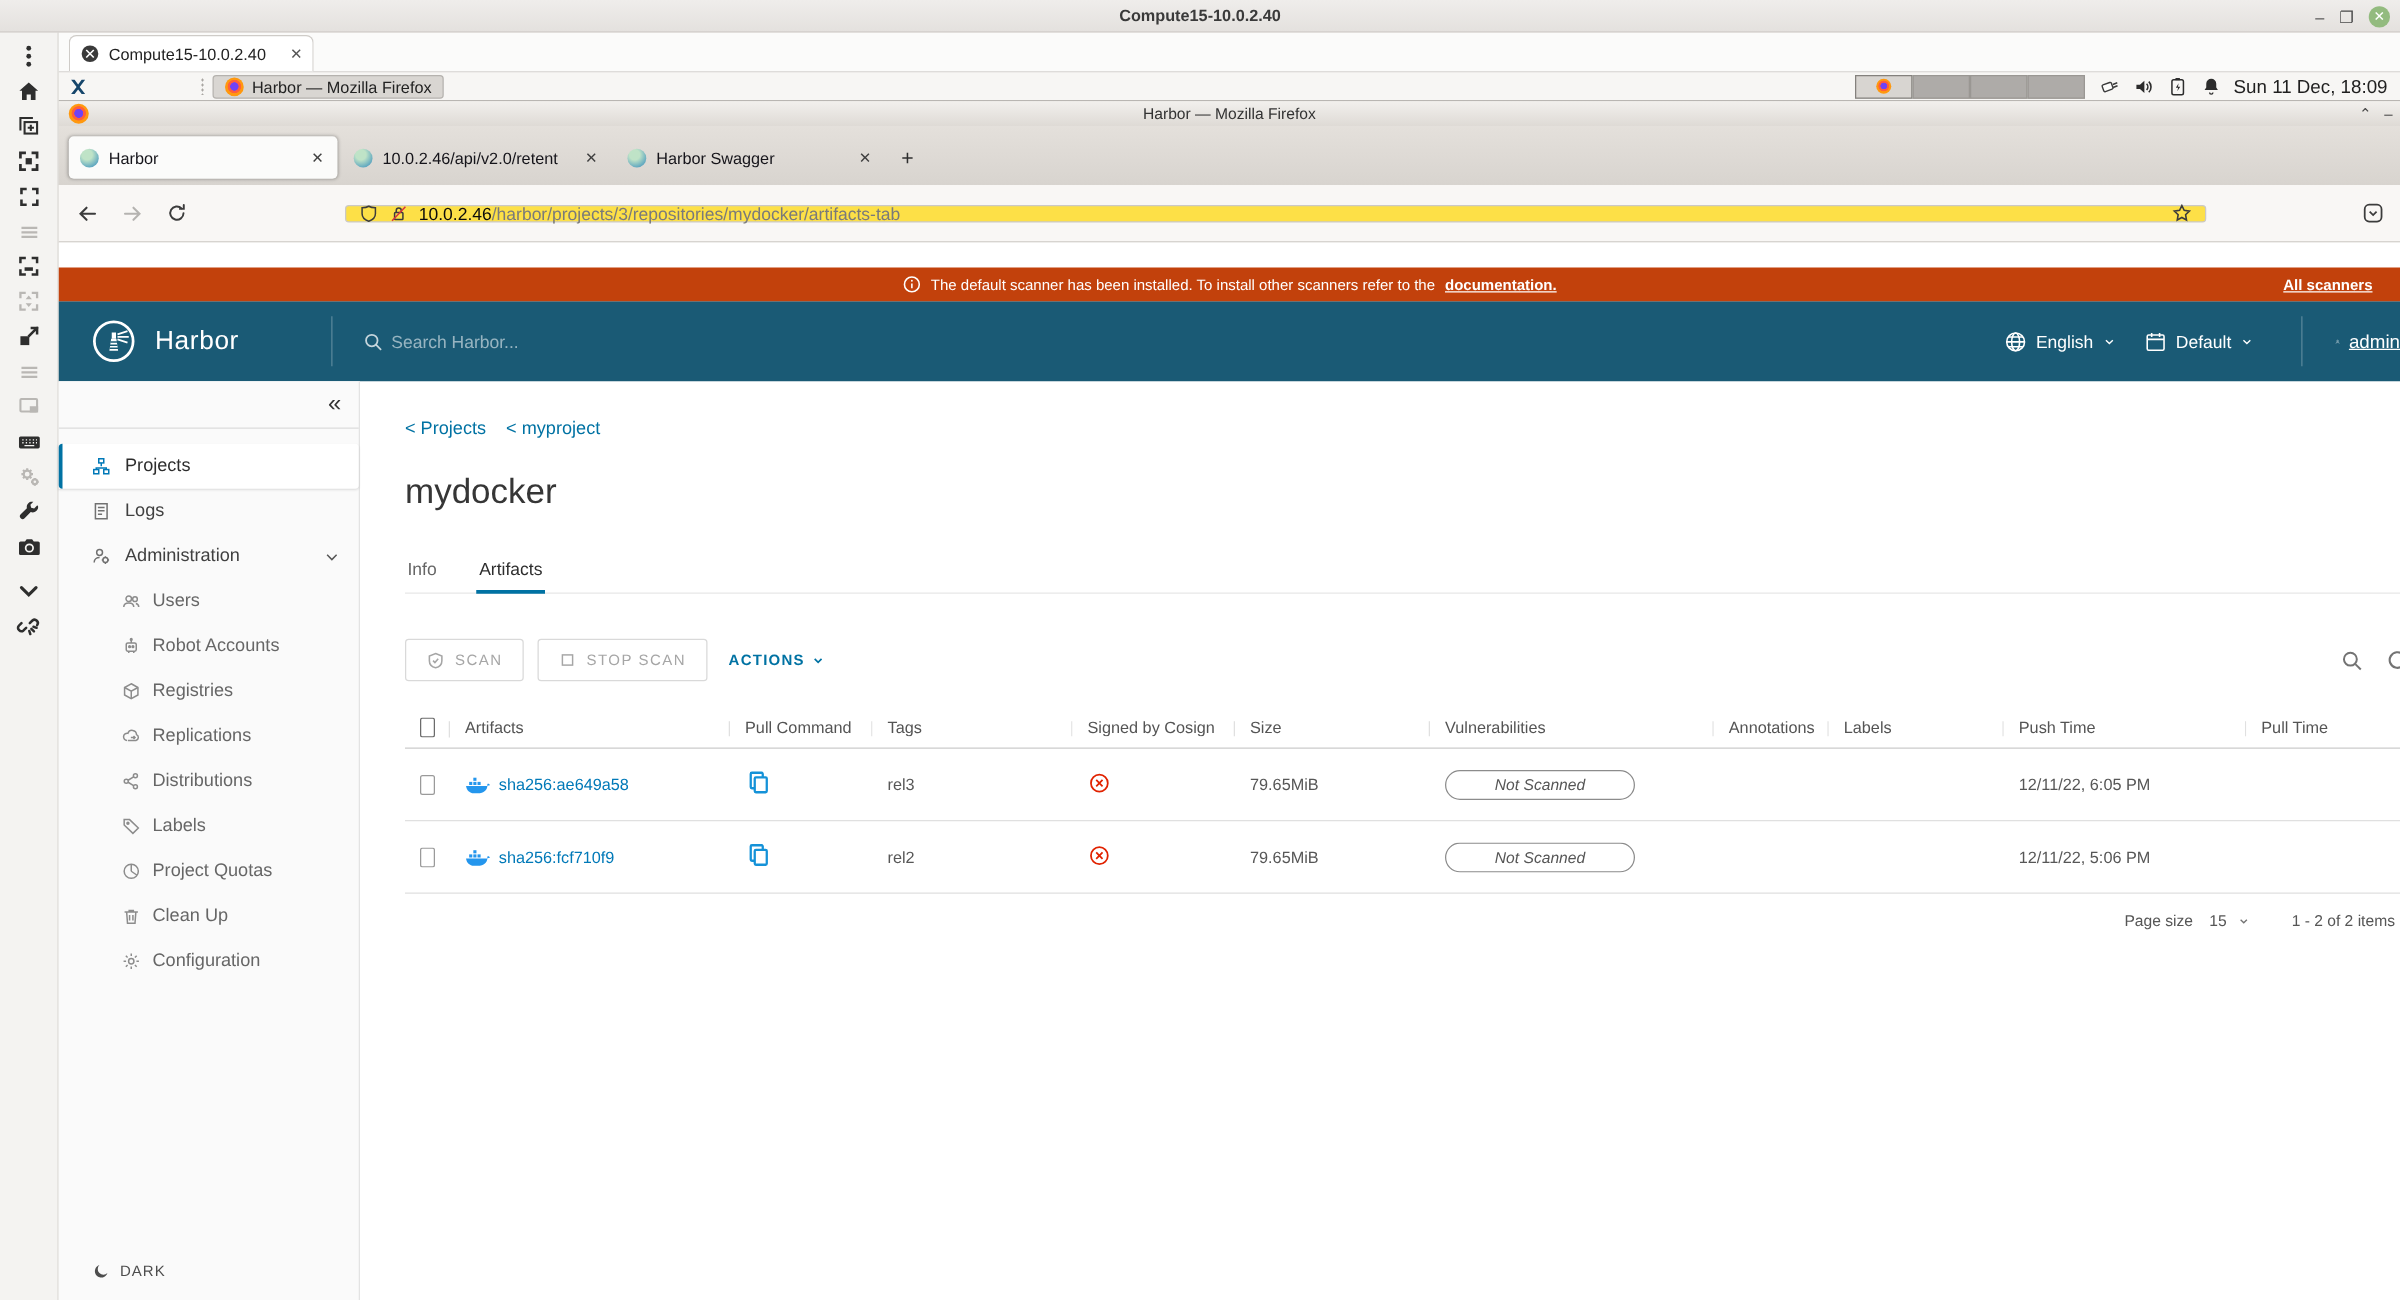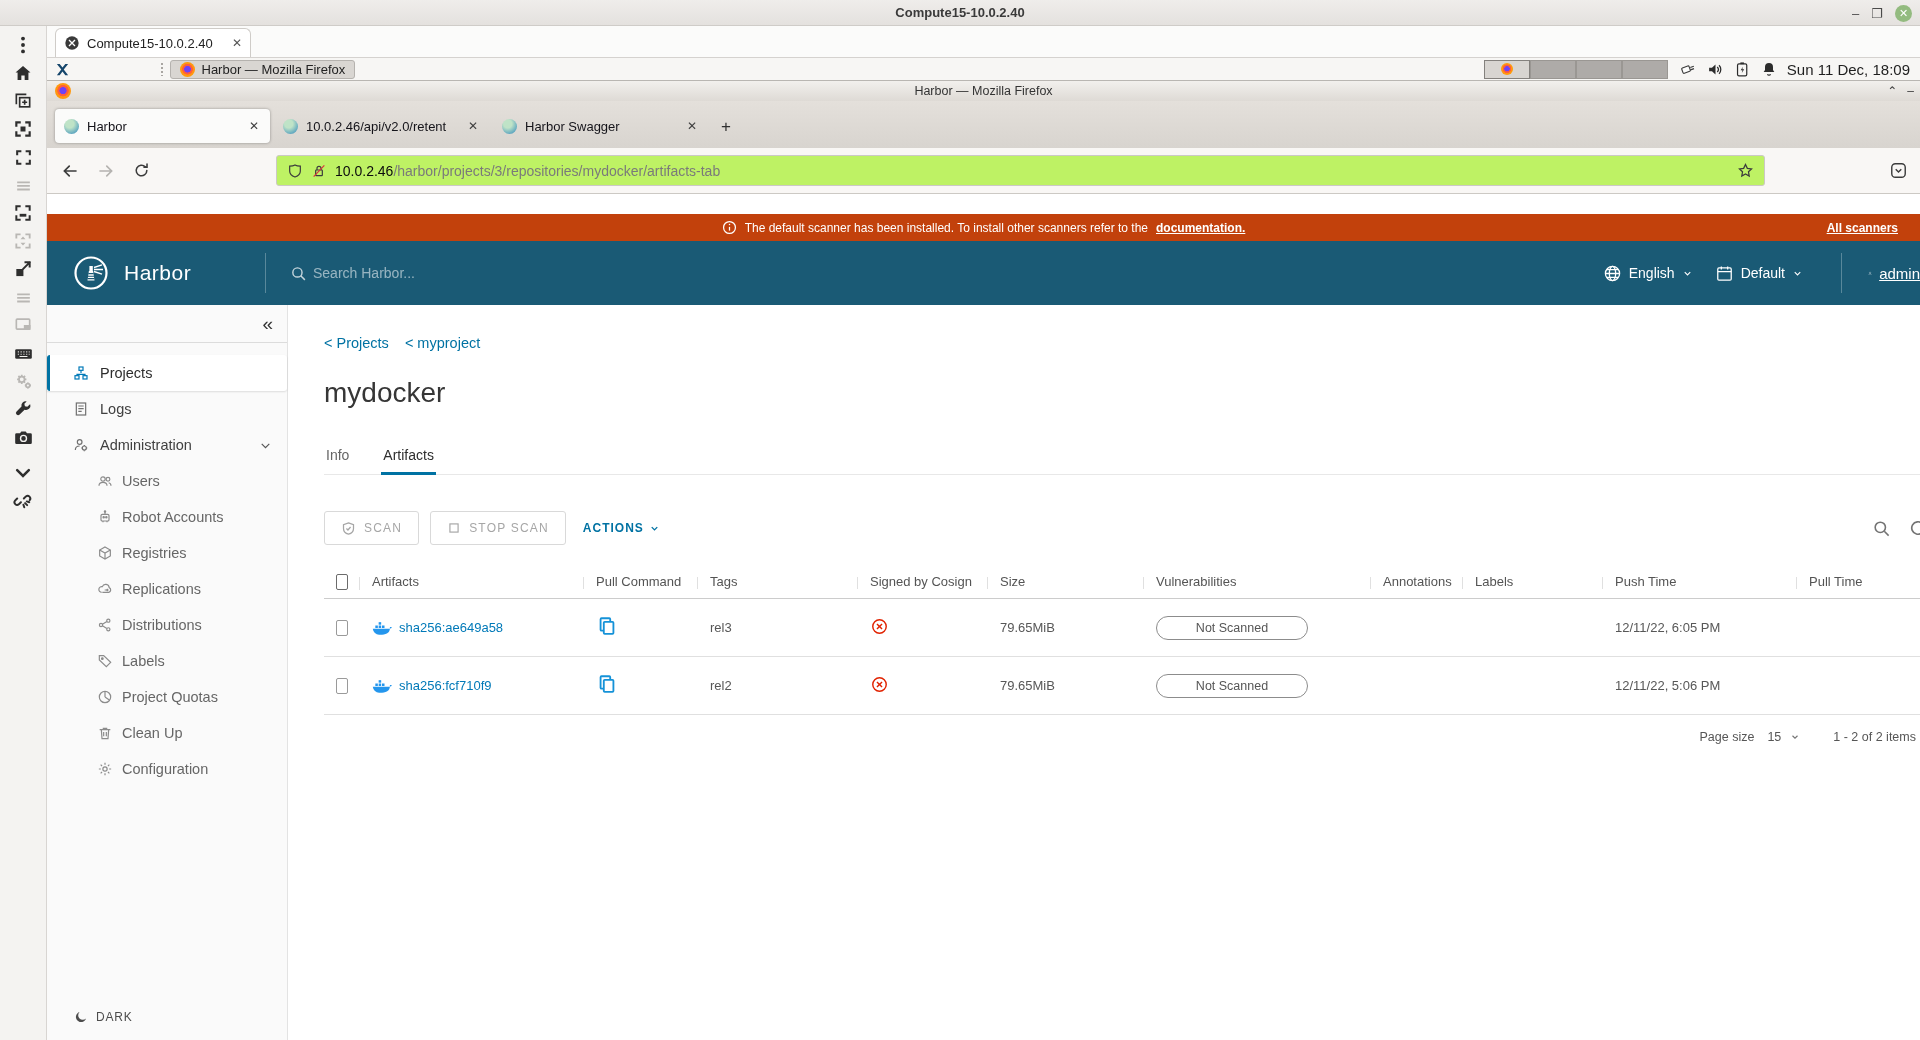--- a/index.html
+++ b/index.html
@@ -64,21 +64,21 @@
   .ff-tab.active { background:#fbfbfa; box-shadow:0 0 3px rgba(0,0,0,.35); }
   .ff-tab .fav { width:15px; height:15px; border-radius:50%; flex:none;
     background:radial-gradient(circle at 38% 32%, #bfe3c7 0 30%, #5fa7c0 75%, #3c7f9c); }
   .ff-tab .t { flex:1; font-size:13px; color:#15141a; white-space:nowrap; overflow:hidden; }
   .ff-tab .x { font-size:12px; color:#3f3f3f; padding:0 2px; }
   .newtab { width:28px; height:28px; display:flex; align-items:center; justify-content:center; font-size:17px; color:#2f2f2f; margin-bottom:2px; }
 
   .ff-navbar { height:46px; background:#f9f7f5; border-bottom:1px solid #ccc9c4; display:flex; align-items:center; padding:0 10px 0 14px; }
   .nav-ic { color:#3c3c3c; margin-right:18px; }
   .nav-ic.dis { color:#b5b3b0; }
-  .urlbar { height:31px; flex:1; max-width:1489px; margin-left:108px; background:#bef264; border:1px solid #ccc9c5; border-radius:3px;
+  .urlbar { height:14px; flex:1; max-width:1489px; margin-left:108px; background:#fde047; border:1px solid #ccc9c5; border-radius:3px;
     display:flex; align-items:center; gap:8px; padding:0 10px; }
   .url-text { flex:1; font-size:14px; white-space:nowrap; overflow:hidden; }
   .url-host { color:#0c0c0d; }
   .url-path { color:#7a7a7a; }
   .pocket { margin-left:auto; color:#3c3c3c; padding-right:2px; }
 
   
   .viewport { flex:1; background:#fff; display:flex; flex-direction:column; min-height:0; }
 
   .scanner-banner { margin-top:20px; height:27px; background:#c2410c; color:#fff; display:flex; align-items:center;
@@ -140,21 +140,21 @@
   .dg-h { font-size:13px; color:#545454; padding:0 12px; position:relative; white-space:nowrap; overflow:hidden; }
   .dg-h::after { content:""; position:absolute; right:0; top:3px; height:15px; width:1px; background:#e0e0e0; }
   .dg-h:last-child::after { display:none; }
   .dg-row { height:58px; border-bottom:1px solid #e0e0e0; font-size:13px; color:#575757; }
   .dg-c { padding:0 12px; white-space:nowrap; overflow:hidden; }
   .cb-cell { display:flex; justify-content:center; }
   .cb { width:16px; height:16px; border:1px solid #9a9a9a; border-radius:2px; background:#fff; }
   .cb.hdr { border-color:#6b6b6b; }
   .art-link { display:flex; align-items:center; gap:7px; color:#0079b8; text-decoration:none; }
   .pill { display:inline-block; width:152px; text-align:center; padding:4px 0; border:1px solid #8c8c8c; border-radius:14px;
-    font-size:12.5px; color:#565656; background:#fff; }
+    font-size:12.5px; color:#565656; background:#fff;font-style:italic; }
   .copy-btn { background:none; border:none; color:#1592d8; }
   .dg-footer { display:flex; align-items:center; justify-content:flex-end; margin-top:15px; padding-right:4px; font-size:12.5px; color:#565656; }
   .psize-label { margin-right:13px; }
   .psize-select { display:flex; align-items:center; gap:9px; color:#565656; }
   .range { margin-left:33px; white-space:nowrap; }
 </style>
 </head>
 <body>
 
 <div class="screen">

